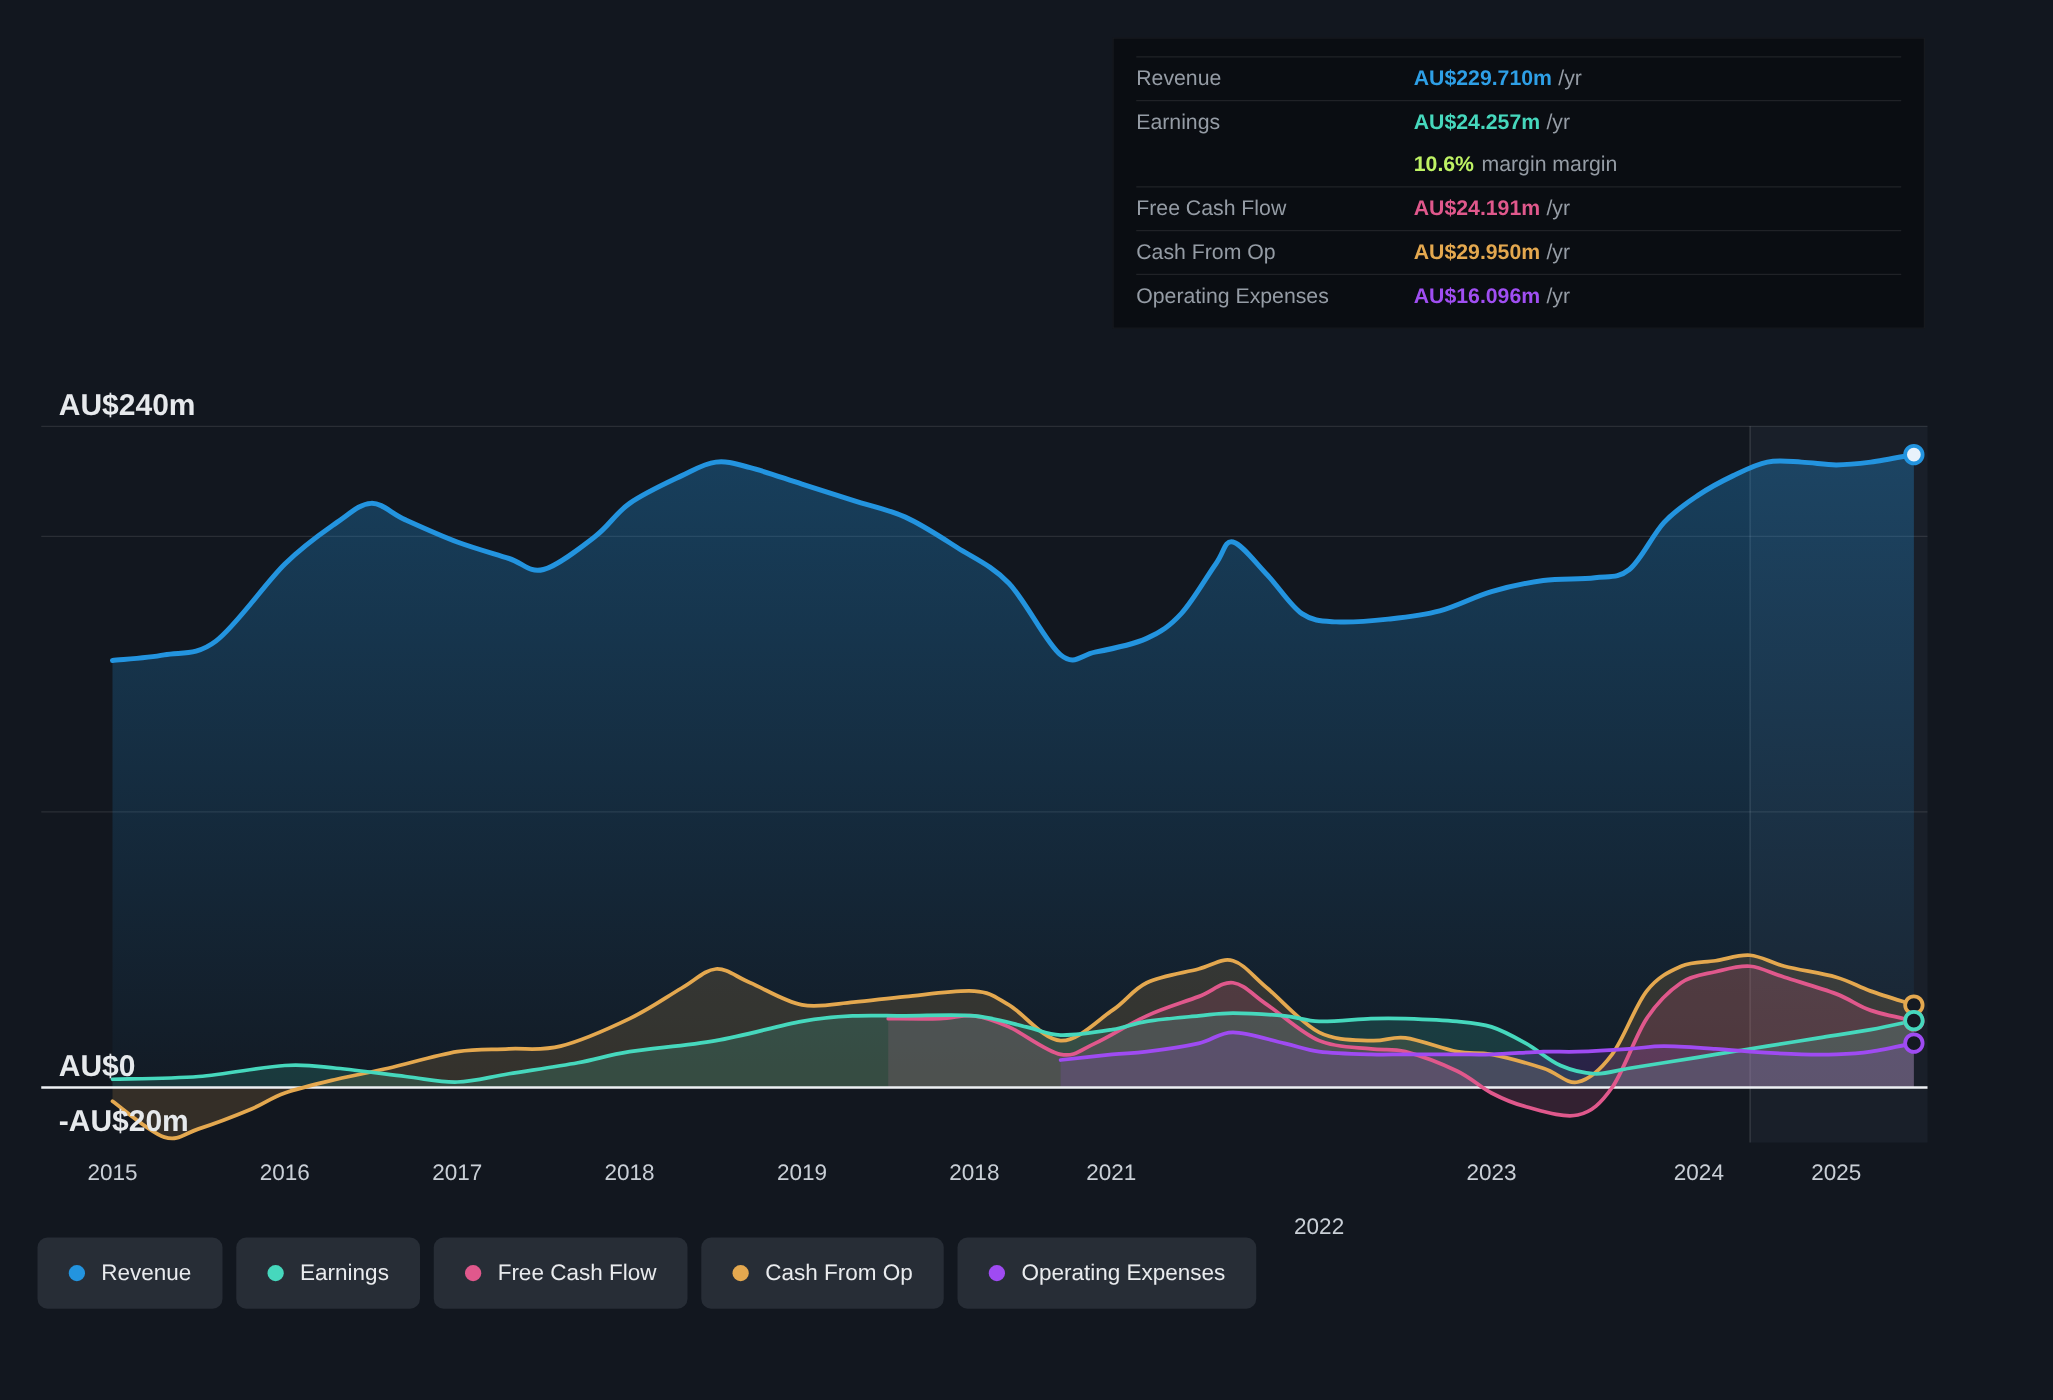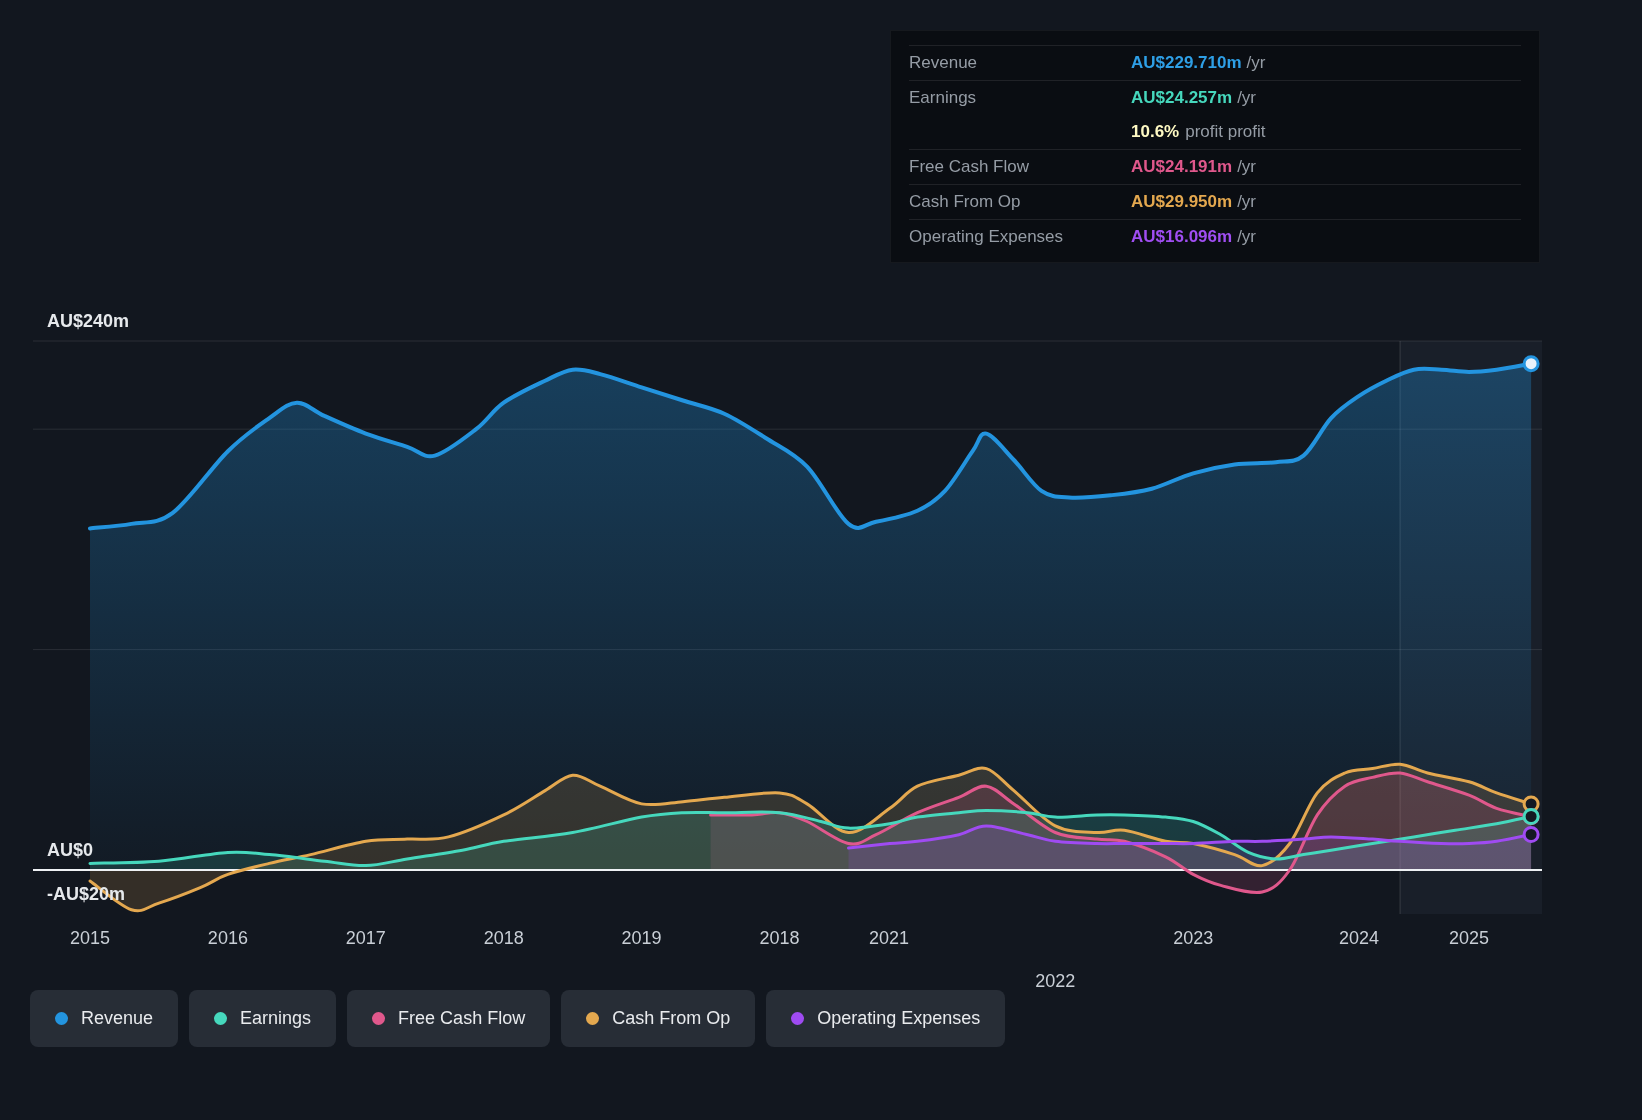--- a/index.html
+++ b/index.html
@@ -3,37 +3,37 @@
 <meta charset="utf-8">
 <style>
   html,body{margin:0;padding:0;background:#0e1319;}
   .canvas{
     position:relative;width:1642px;height:1120px;overflow:hidden;
     background:#12171f;
     font-family:"Liberation Sans",sans-serif;
   }
   #chart-svg{position:absolute;left:0;top:0;width:1642px;height:1120px;display:block;}
   #y-labels,#x-labels{position:absolute;inset:0;pointer-events:none;}
-  .ylabel{position:absolute;left:47px;color:#e6e9ec;font-size:18px;font-weight:700;white-space:nowrap;}
+  .ylabel{position:absolute;left:47px;color:#e6e9ec;font-size:24px;font-weight:700;white-space:nowrap;}
   .xlabel{position:absolute;top:928px;color:#c9cfd6;font-size:18px;transform:translateX(-50%);white-space:nowrap;}
 
   
   .tooltip{
     position:absolute;left:890px;top:30px;width:650px;box-sizing:border-box;
     background:#0a0d12;border:1px solid rgba(255,255,255,0.05);
     padding:14px 18px 8px 18px;
   }
   .tooltip-title{font-size:21px;font-weight:700;color:#ffffff;padding:4px 0 12px 0;}
   .trow{display:flex;align-items:center;min-height:34px;border-top:1px solid rgba(255,255,255,0.09);font-size:17px;}
   .trow .tlabel{width:222px;color:#959ca5;flex:none;}
   .trow .tval{font-weight:700;}
   .trow .tsuffix{color:#959ca5;font-weight:400;margin-left:5px;}
   .trow.margin-row{border-top:none;}
   .margin-pad{width:222px;flex:none;}
-  .margin-val{color:#fef9c3;font-weight:700;}
+  .margin-val{color:#bef264;font-weight:700;}
   .margin-lab{color:#959ca5;margin-left:6px;}
 
   
   .legend{position:absolute;left:30px;top:990px;display:flex;gap:11px;}
   .pill{
     display:flex;align-items:center;gap:13px;height:57px;padding:0 25px;
     background:#272d36;border-radius:8px;color:#e9ebee;font-size:18px;cursor:pointer;
   }
   .dot{width:13px;height:13px;border-radius:50%;flex:none;}
 </style>
@@ -101,21 +101,21 @@
 
     <div class="trow">
       <span class="tlabel">Earnings</span>
       <span class="tval" style="color: rgb(70, 216, 189);">AU$24.257m</span>
       <span class="tsuffix">/yr</span>
     </div>
 
     <div class="trow margin-row">
       <span class="margin-pad"></span>
       <span class="margin-val">10.6%</span>
-      <span class="margin-lab">profit profit</span>
+      <span class="margin-lab">margin margin</span>
     </div>
 
     <div class="trow">
       <span class="tlabel">Free Cash Flow</span>
       <span class="tval" style="color: rgb(224, 88, 140);">AU$24.191m</span>
       <span class="tsuffix">/yr</span>
     </div>
 
     <div class="trow">
       <span class="tlabel">Cash From Op</span>

